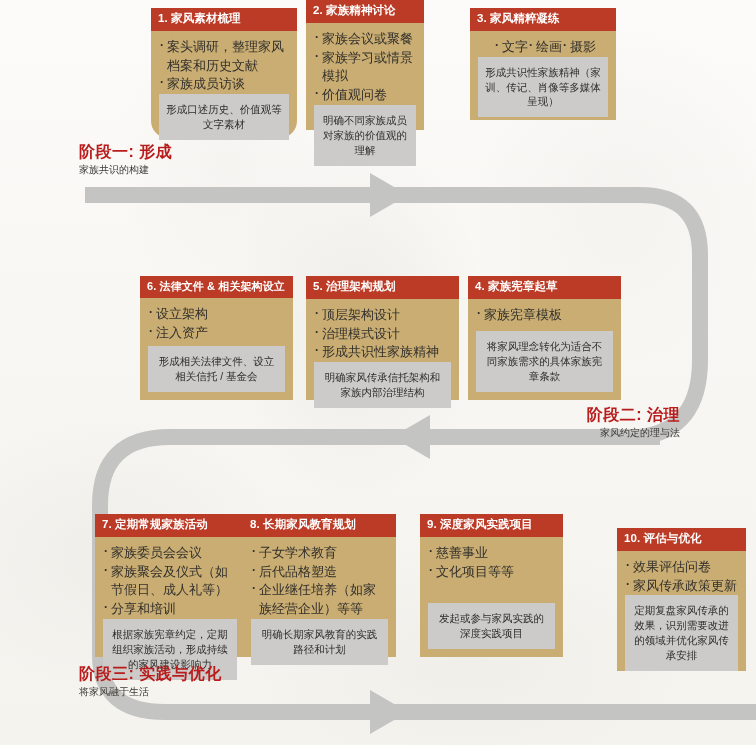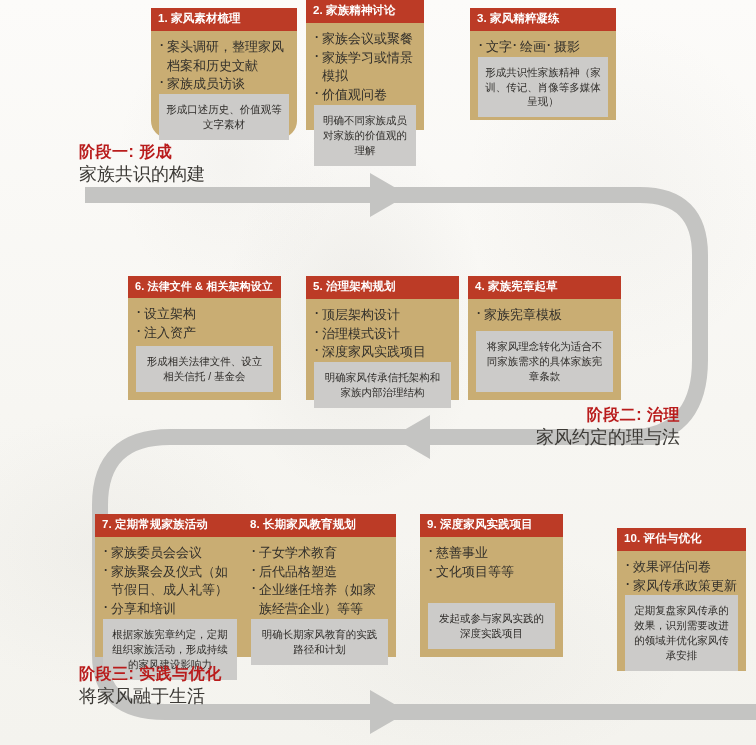--- a/index.html
+++ b/index.html
@@ -81,20 +81,21 @@
   .bullets li::before {
     content: "·";
     position: absolute;
     left: 1px;
     top: -1px;
     font-weight: bold;
     font-size: 12px;
   }
   .bullets.inline-row {
     display: flex;
+    margin-left: 16px;
   }
   .bullets.inline-row li { margin-bottom: 0; }
   .outcome {
     background: #cccbc9;
     color: #2f2d2a;
     font-size: 10.5px;
     line-height: 1.42;
     text-align: center;
     padding: 8px 7px;
     box-sizing: border-box;
@@ -106,21 +107,21 @@
   }
   .stage-title {
     color: #b91c1c;
     font-weight: bold;
     font-size: 16px;
     line-height: 1.25;
     letter-spacing: 0.5px;
   }
   .stage-sub {
     color: #3c3a36;
-    font-size: 18px;
+    font-size: 10px;
     line-height: 1.3;
     margin-top: 1px;
   }
   .stage.right-align { text-align: right; }
 </style>
 </head>
 <body>
 
 <div id="stage">
 
@@ -179,38 +180,38 @@
       </ul>
       <div class="outcome push">形成共识性家族精神（家训、传记、肖像等多媒体呈现）</div>
     </div>
   </div>
 
   <div class="stage" style="left:79px; top:142px;">
     <div class="stage-title">阶段一: 形成</div>
     <div class="stage-sub">家族共识的构建</div>
   </div>
 
-  <div class="card" style="left:128px; top:276px; width:153px; height:124px;">
+  <div class="card" style="left:140px; top:276px; width:153px; height:124px;">
     <div class="card-header" style="font-size:11px;">6. 法律文件 &amp; 相关架构设立</div>
     <div class="card-body">
       <ul class="bullets">
         <li>设立架构</li>
         <li>注入资产</li>
       </ul>
       <div class="outcome push">形成相关法律文件、设立相关信托 / 基金会</div>
     </div>
   </div>
 
   <div class="card" style="left:306px; top:276px; width:153px; height:124px;">
     <div class="card-header">5. 治理架构规划</div>
     <div class="card-body">
       <ul class="bullets">
         <li>顶层架构设计</li>
         <li>治理模式设计</li>
-        <li>深度家风实践项目</li>
+        <li>形成共识性家族精神</li>
       </ul>
       <div class="outcome push">明确家风传承信托架构和家族内部治理结构</div>
     </div>
   </div>
 
   <div class="card" style="left:468px; top:276px; width:153px; height:124px;">
     <div class="card-header">4. 家族宪章起草</div>
     <div class="card-body">
       <ul class="bullets">
         <li>家族宪章模板</li>

